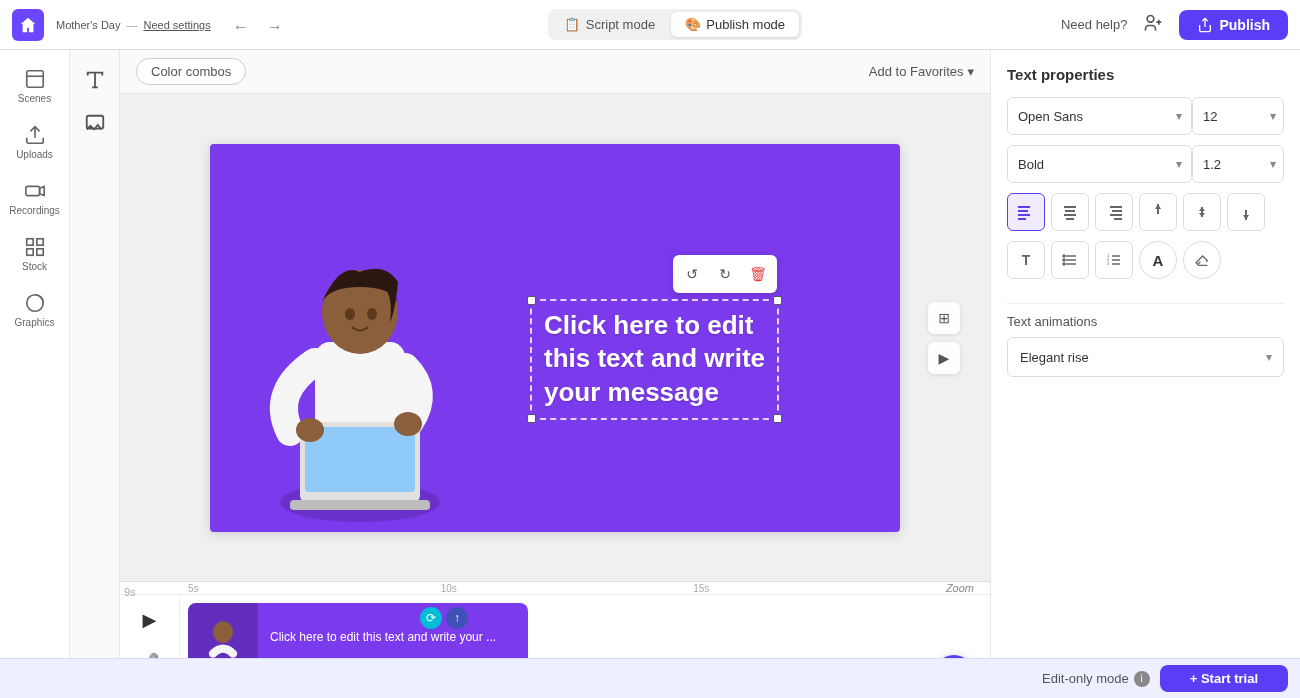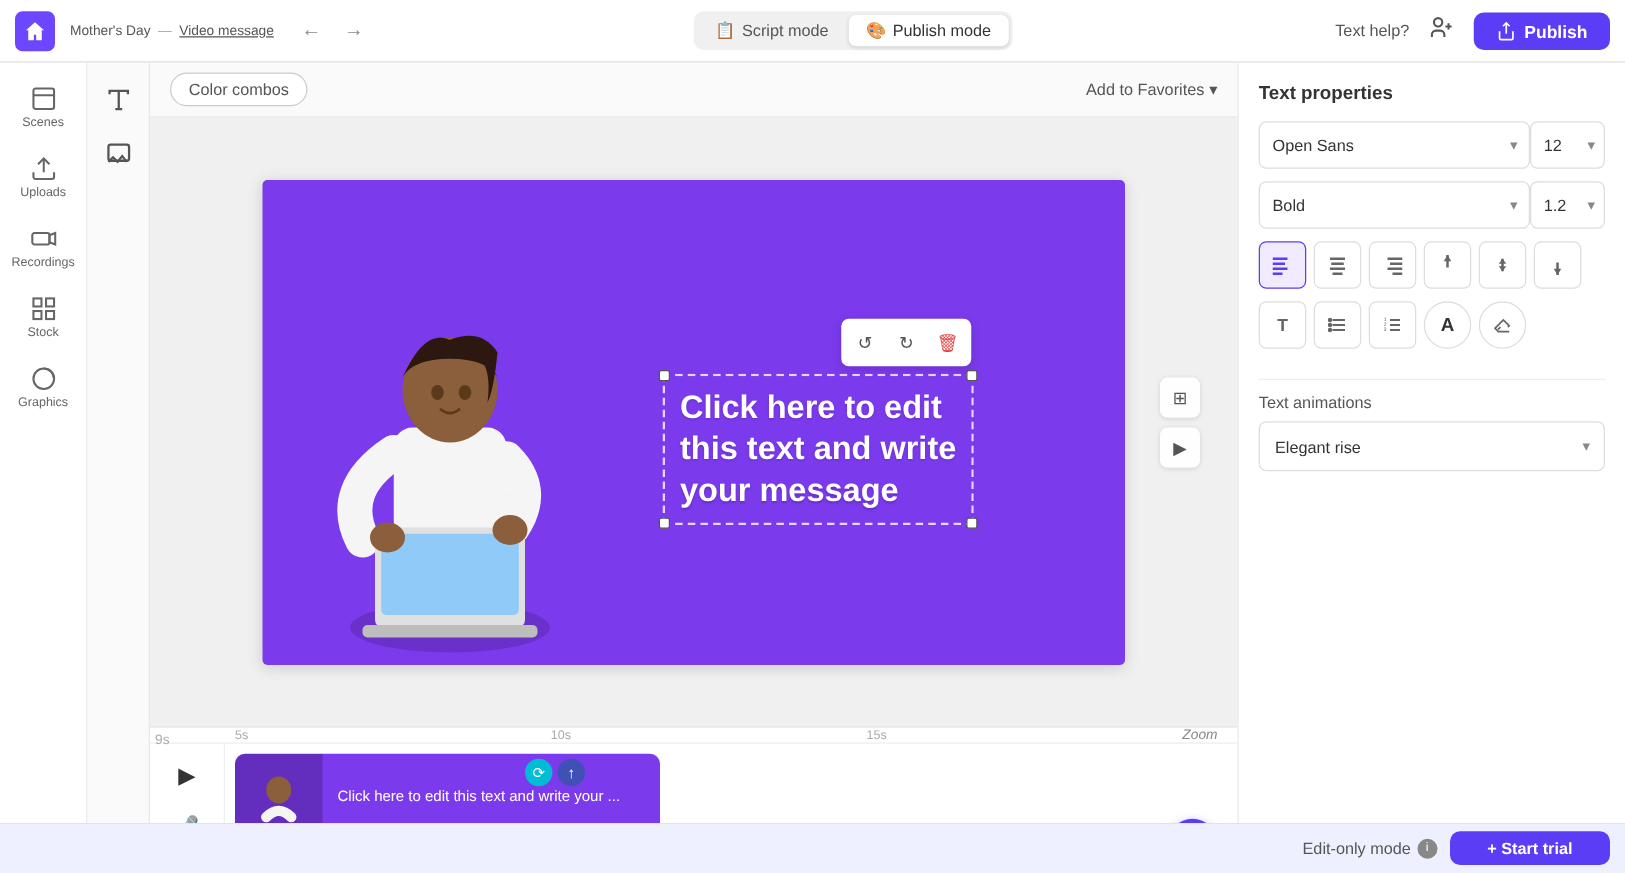--- a/index.html
+++ b/index.html
@@ -216,21 +216,21 @@
     .prop-select-wrap select {
       width: 100%; height: 38px; border: 1.5px solid #ddd; border-radius: 6px;
       padding: 0 10px; font-size: 13px; color: #333; background: #fff;
       appearance: none; cursor: pointer;
     }
     .prop-select-wrap::after {
       content: '▾'; position: absolute; right: 10px; top: 50%; transform: translateY(-50%);
       color: #888; pointer-events: none; font-size: 12px;
     }
     .prop-num-wrap {
-      width: 60px; position: relative;
+      width: 92px; position: relative;
     }
     .prop-num-wrap select {
       width: 100%; height: 38px; border: 1.5px solid #ddd; border-radius: 6px;
       padding: 0 10px; font-size: 13px; color: #333; background: #fff;
       appearance: none; cursor: pointer;
     }
     .prop-num-wrap::after {
       content: '▾'; position: absolute; right: 8px; top: 50%; transform: translateY(-50%);
       color: #888; pointer-events: none; font-size: 12px;
     }
@@ -293,38 +293,38 @@
 
 <div class="topbar">
   <div class="topbar-home">
     <svg viewBox="0 0 20 20" fill="white">
         <path d="M10 2L2 9h2v9h5v-5h2v5h5V9h2L10 2z"></path>
       </svg>
   </div>
   <div class="topbar-breadcrumb">
     <span>Mother's Day</span>
     <span class="sep">—</span>
-    <span class="video-settings">Video message</span>
+    <span class="video-settings">Need settings</span>
   </div>
   <div class="topbar-nav">
     <button>←</button>
     <button>→</button>
   </div>
   <div class="topbar-center">
     <button class="mode-btn">
       <span>📋</span>
       <span>Script mode</span>
     </button>
     <button class="mode-btn active">
       <span>🎨</span>
       <span>Publish mode</span>
     </button>
   </div>
   <div class="topbar-right">
-    <span class="need-help">Text help?</span>
+    <span class="need-help">Need help?</span>
     <button class="icon-btn">
       <svg width="20" height="20" viewBox="0 0 24 24" fill="none" stroke="#555" stroke-width="2">
           <circle cx="9" cy="7" r="4"></circle>
           <path d="M3 21v-2a4 4 0 0 1 4-4h4a4 4 0 0 1 4 4v2"></path>
           <line x1="19" y1="8" x2="19" y2="14"></line>
           <line x1="16" y1="11" x2="22" y2="11"></line>
         </svg>
     </button>
     <button class="publish-btn">
       <svg width="16" height="16" viewBox="0 0 24 24" fill="none" stroke="white" stroke-width="2">

